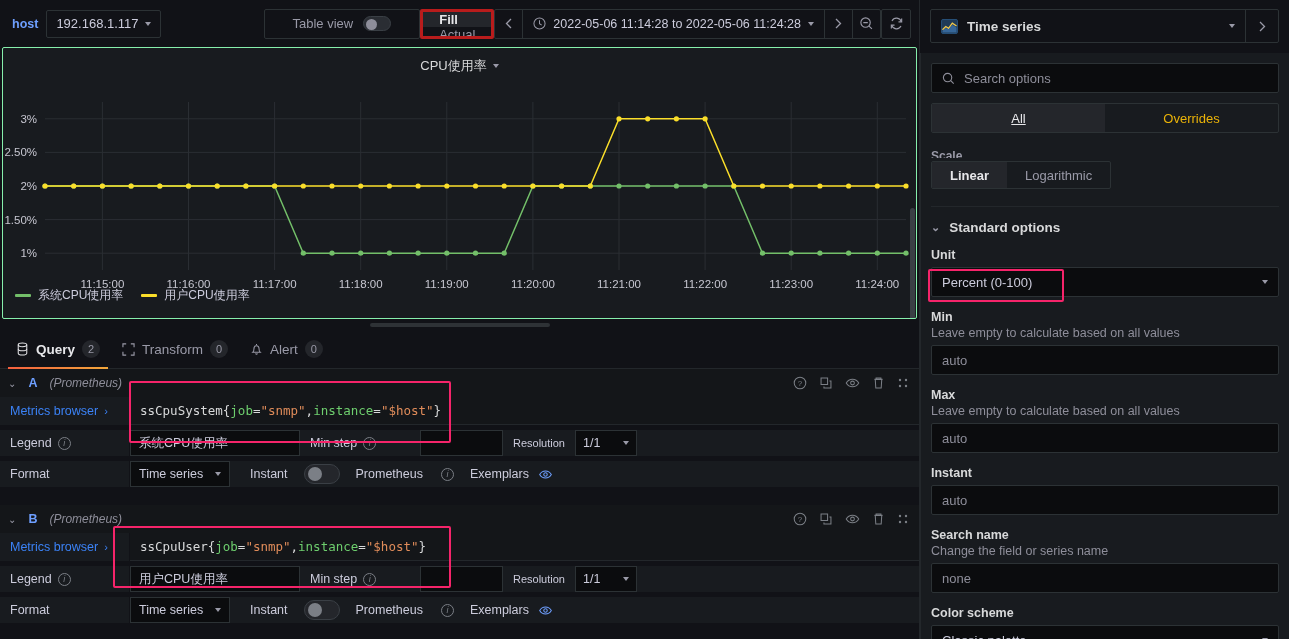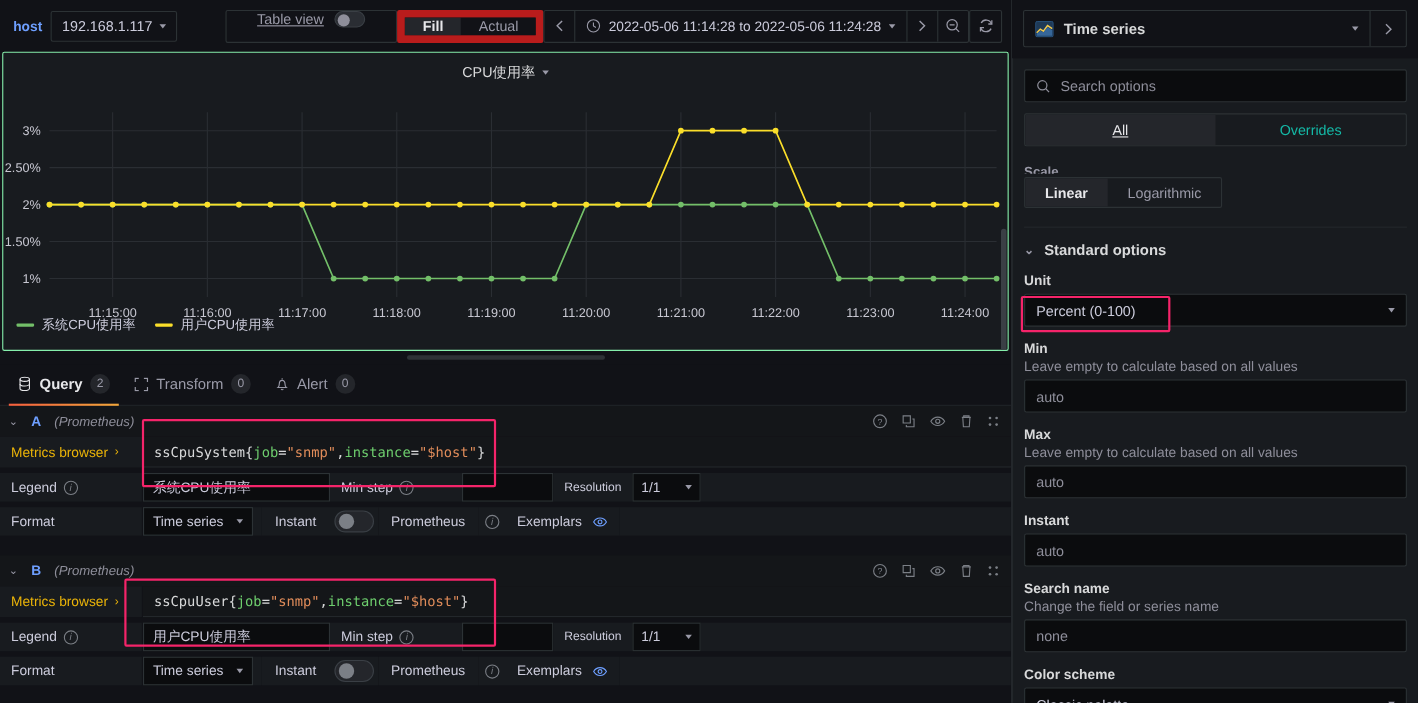--- a/index.html
+++ b/index.html
@@ -21,27 +21,27 @@
   .var-label { font-size: 12.5px; font-weight: bold; color: #6e9fff; padding: 0 8px 0 4px; }
   .var-select {
     height: 28px; min-width: 110px; border: 1px solid #2c3235; border-radius: 2px;
     background: #111217; display: flex; align-items: center; gap: 6px;
     padding: 0 9px; font-size: 13px; color: #ccccdc;
   }
   .chev { width: 0; height: 0; border-left: 3.5px solid transparent; border-right: 3.5px solid transparent; border-top: 4px solid #9a9aa8; display:inline-block; }
   .spacer-flex { flex: 1; }
 
   .tableview-box {
-    height: 30px; border: 1px solid #2c3235; border-radius: 2px; display: flex; align-items: flex-start;
-    padding: 0 28px; gap: 10px; font-size: 13px; color: #9a9aa8; background: #111217; text-decoration: underline;
+    height: 30px; border: 1px solid #2c3235; border-radius: 2px; display: flex; align-items: center;
+    padding: 0 28px; gap: 10px; font-size: 13px; color: #9a9aa8; background: #111217;
   }
   .toggle { width: 28px; height: 15px; border-radius: 8px; background: #2a2d33; position: relative; border:1px solid #3a3f45;}
   .toggle .knob { position: absolute; top: 2px; left: 2px; width: 11px; height: 11px; border-radius: 50%; background: #8e8e9a; }
 
-  .seg { display: flex; border: 7px solid #b91c1c; border-radius: 2px; overflow: hidden; height: 30px; }
+  .seg { display: flex; border: 3px solid #b91c1c; border-radius: 2px; overflow: hidden; height: 30px; flex-direction: column; }
   .seg div { padding: 0 16px; display: flex; align-items: center; font-size: 13px; color: #9a9aa8; background: #111217; }
   .seg div.on { background: #24262b; color: #e7e7ea; font-weight: bold; }
 
   .timebar { display: flex; align-items: center; height: 30px; border: 1px solid #2c3235; border-radius: 2px; overflow: hidden; }
   .tb-btn { width: 27px; height: 28px; display: flex; align-items: center; justify-content: center; color: #9a9aa8; font-size: 13px; }
   .tb-sep { width: 1px; height: 28px; background: #2c3235; }
   .tb-main { display: flex; align-items: center; gap: 7px; padding: 0 10px; height: 28px; font-size: 12.5px; color: #ccccdc; }
   .icon-btn30 { width: 30px; height: 30px; border: 1px solid #2c3235; border-radius: 2px; display:flex; align-items:center; justify-content:center; }
 
   
@@ -70,21 +70,21 @@
   .qh-letter { color: #6e9fff; font-weight: bold; font-size: 12.5px; }
   .qh-ds { color: #8e8e9a; font-style: italic; font-size: 12px; }
   .qh-icons { margin-left: auto; display: flex; gap: 12px; align-items: center; color: #7b7f86; }
 
   .qbody { padding: 0; }
   .frow { display: flex; align-items: stretch; min-height: 26px; }
   .fcell-lab {
     width: 130px; background: #181b1f; display: flex; align-items: center; gap: 6px;
     padding: 0 10px; font-size: 12.5px; color: #ccccdc; border-right: 1px solid #111217;
   }
-  .fcell-lab.link { color: #eab308; }
+  .fcell-lab.link { color: #3b82f6; }
   .metric-expr {
     flex: 1; background: #141619; display: flex; align-items: center; padding: 0 10px;
     font-family: "DejaVu Sans Mono", monospace; font-size: 12.5px; height: 28px;
     border-bottom: 1px solid #23272b;
   }
   .tk-metric { color: #d8d9da; }
   .tk-label { color: #6ece6e; }
   .tk-op { color: #d8d9da; }
   .tk-str { color: #e08c5a; }
   .legend-input { width: 170px; background: #0b0c0e; border: 1px solid #2c3235; height: 26px; display: flex; align-items: center; padding: 0 8px; font-size: 12.5px; color: #ccccdc; }
@@ -107,21 +107,21 @@
   
   .right { width: 370px; height: 639px; background: #111217; border-left: 1px solid #23272b; display: flex; flex-direction: column; }
   .viz-pick { height: 34px; margin: 9px 10px 0 10px; border: 1px solid #2c3235; border-radius: 2px; display: flex; align-items: center; }
   .viz-left { flex: 1; display: flex; align-items: center; gap: 9px; padding: 0 10px; font-size: 13.5px; color: #d8d9da; font-weight: bold; }
   .viz-div { width: 1px; align-self: stretch; background: #2c3235; }
   .viz-arrow { width: 32px; display: flex; align-items: center; justify-content: center; color: #9a9aa8; font-size: 14px; }
 
   .opt-panel { flex: 1; margin: 10px 0 0 0; background: #181b1f; border-left: 1px solid #23272b; overflow: hidden; position: relative; }
   .search-box { margin: 10px 10px 0 10px; height: 30px; border: 1px solid #2c3235; border-radius: 2px; display: flex; align-items: center; gap: 9px; padding: 0 10px; background: #0b0c0e; font-size: 13px; color: #8e8e9a; }
   .ao-seg { margin: 10px 10px 0 10px; display: flex; border: 1px solid #2c3235; border-radius: 2px; overflow: hidden; height: 30px; }
-  .ao-seg div { flex: 1; display: flex; align-items: center; justify-content: center; font-size: 13px; color: #14b8a6; }
+  .ao-seg div { flex: 1; display: flex; align-items: center; justify-content: center; font-size: 13px; color: #eab308; }
   .ao-seg div.on { background: #24262b; color: #e7e7ea; text-decoration: underline; }
 
   .opt-scroll { position: absolute; left: 0; right: 0; top: 98px; bottom: 0; overflow: hidden; padding: 0 10px; }
   .cut-label { font-size: 12px; color: #9a9aa8; font-weight: bold; height: 9px; overflow: hidden; margin-top: -2px; }
   .lin-seg { margin-top: 3px; display: inline-flex; border: 1px solid #2c3235; border-radius: 2px; overflow: hidden; height: 28px; }
   .lin-seg div { padding: 0 18px; display: flex; align-items: center; font-size: 13px; color: #9a9aa8; }
   .lin-seg div.on { background: #24262b; color: #e7e7ea; font-weight: bold; }
 
   .sec-head { display: flex; align-items: center; gap: 9px; margin-top: 17px; padding-top: 13px; border-top: 1px solid #23272b; font-size: 13.5px; color: #d8d9da; font-weight: bold; }
   .f-label { font-size: 12.5px; color: #d8d9da; font-weight: bold; margin-top: 13px; }

